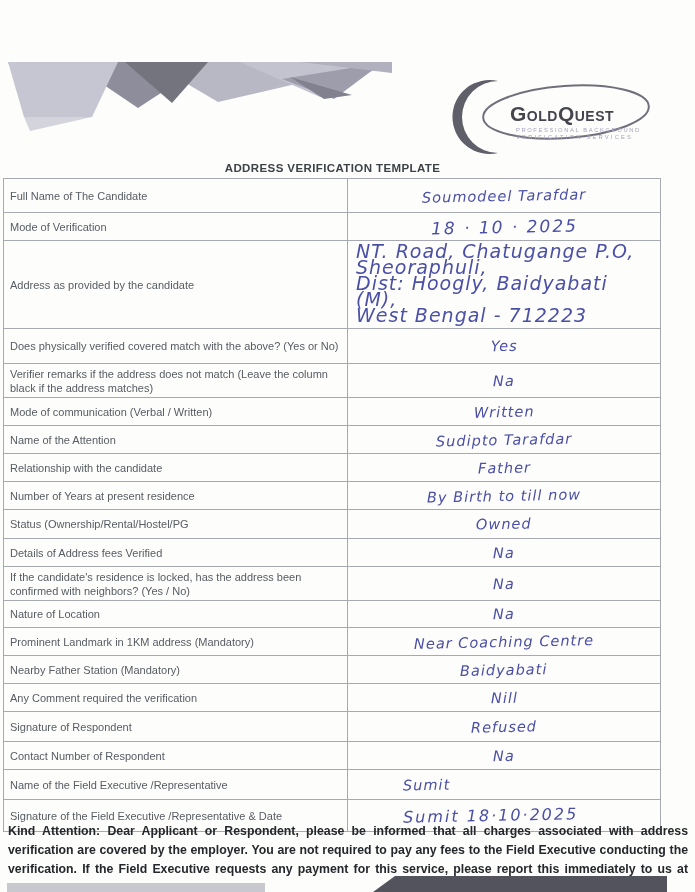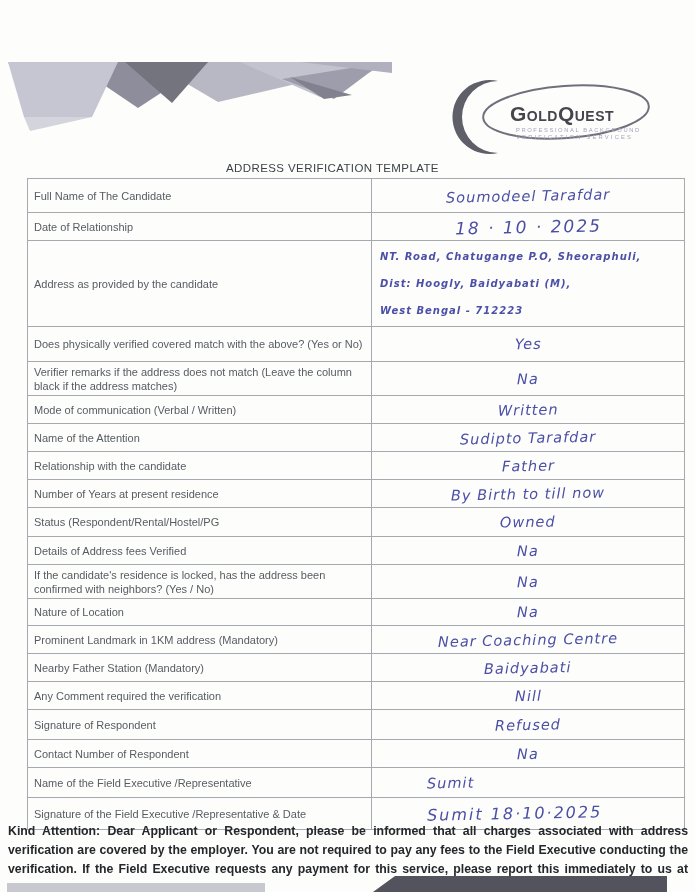--- a/index.html
+++ b/index.html
@@ -9,26 +9,26 @@
     font-family:"Liberation Sans",sans-serif;
     -webkit-font-smoothing:antialiased;
   }
   
   .band{position:absolute;left:0;top:55px;width:396px;height:80px;}
   
   .logo{position:absolute;left:448px;top:78px;width:220px;height:88px;}
   
   .doc-title{
     position:absolute;left:11px;top:162px;width:643px;
-    text-align:center;font-size:11.5px;font-weight:normal;
+    text-align:center;font-size:11.5px;font-weight:bold;
     color:#3d4248;letter-spacing:.4px;
   }
   
   table.form{
-    position:absolute;left:27px;top:178px;width:643px;
+    position:absolute;left:3px;top:178px;width:643px;
     border-collapse:collapse;table-layout:fixed;
   }
   table.form td{
     border:1px solid #a6aab0;
     vertical-align:middle;
     padding:2px 6px;
   }
   td.label{
     width:331px;
     font-size:11px;line-height:14px;color:#575c63;
@@ -56,21 +56,21 @@
   tr:nth-child(13){height:27px}
   tr:nth-child(14){height:28px}
   tr:nth-child(15){height:28px}
   tr:nth-child(16){height:28px}
   tr:nth-child(17){height:30px}
   tr:nth-child(18){height:28px}
   tr:nth-child(19){height:30px}
   tr:nth-child(20){height:32px}
   tr:nth-child(2) .ink{font-size:17px;letter-spacing:2px;}
   tr:nth-child(3) td.value{text-align:left;padding-left:8px;}
-  tr:nth-child(3) .ink{font-size:10px;line-height:27px;transform:rotate(0deg);font-weight:bold;}
+  tr:nth-child(3) .ink{font-size:19px;line-height:16px;transform:rotate(0deg);}
   tr:nth-child(19) td.value,
   tr:nth-child(20) td.value{text-align:left;padding-left:55px;}
   tr:nth-child(20) .ink{font-size:16px;letter-spacing:2px;}
   
   .footer-note{
     position:absolute;left:8px;top:822px;width:680px;
     font-size:12.3px;font-weight:bold;line-height:19px;color:#24272b;
     text-align:justify;
   }
   
@@ -113,21 +113,21 @@
 
 <div class="doc-title">ADDRESS VERIFICATION TEMPLATE</div>
 
 <table class="form">
   <tbody>
     <tr>
       <td class="label">Full Name of The Candidate</td>
       <td class="value"><span class="ink">Soumodeel Tarafdar</span></td>
     </tr>
     <tr>
-      <td class="label">Date of Relationship</td>
+      <td class="label">Mode of Verification</td>
       <td class="value"><span class="ink">18 · 10 · 2025</span></td>
     </tr>
     <tr>
       <td class="label">Address as provided by the candidate</td>
       <td class="value"><span class="ink">NT. Road, Chatugange P.O, Sheoraphuli,
 Dist: Hoogly, Baidyabati (M),
 West Bengal - 712223</span></td>
     </tr>
     <tr>
       <td class="label">Does physically verified covered match with the above? (Yes or No)</td>
@@ -147,21 +147,21 @@
     </tr>
     <tr>
       <td class="label">Relationship with the candidate</td>
       <td class="value"><span class="ink">Father</span></td>
     </tr>
     <tr>
       <td class="label">Number of Years at present residence</td>
       <td class="value"><span class="ink">By Birth to till now</span></td>
     </tr>
     <tr>
-      <td class="label">Status (Respondent/Rental/Hostel/PG</td>
+      <td class="label">Status (Ownership/Rental/Hostel/PG</td>
       <td class="value"><span class="ink">Owned</span></td>
     </tr>
     <tr>
       <td class="label">Details of Address fees Verified</td>
       <td class="value"><span class="ink">Na</span></td>
     </tr>
     <tr>
       <td class="label">If the candidate's residence is locked, has the address been confirmed with neighbors? (Yes / No)</td>
       <td class="value"><span class="ink">Na</span></td>
     </tr>

